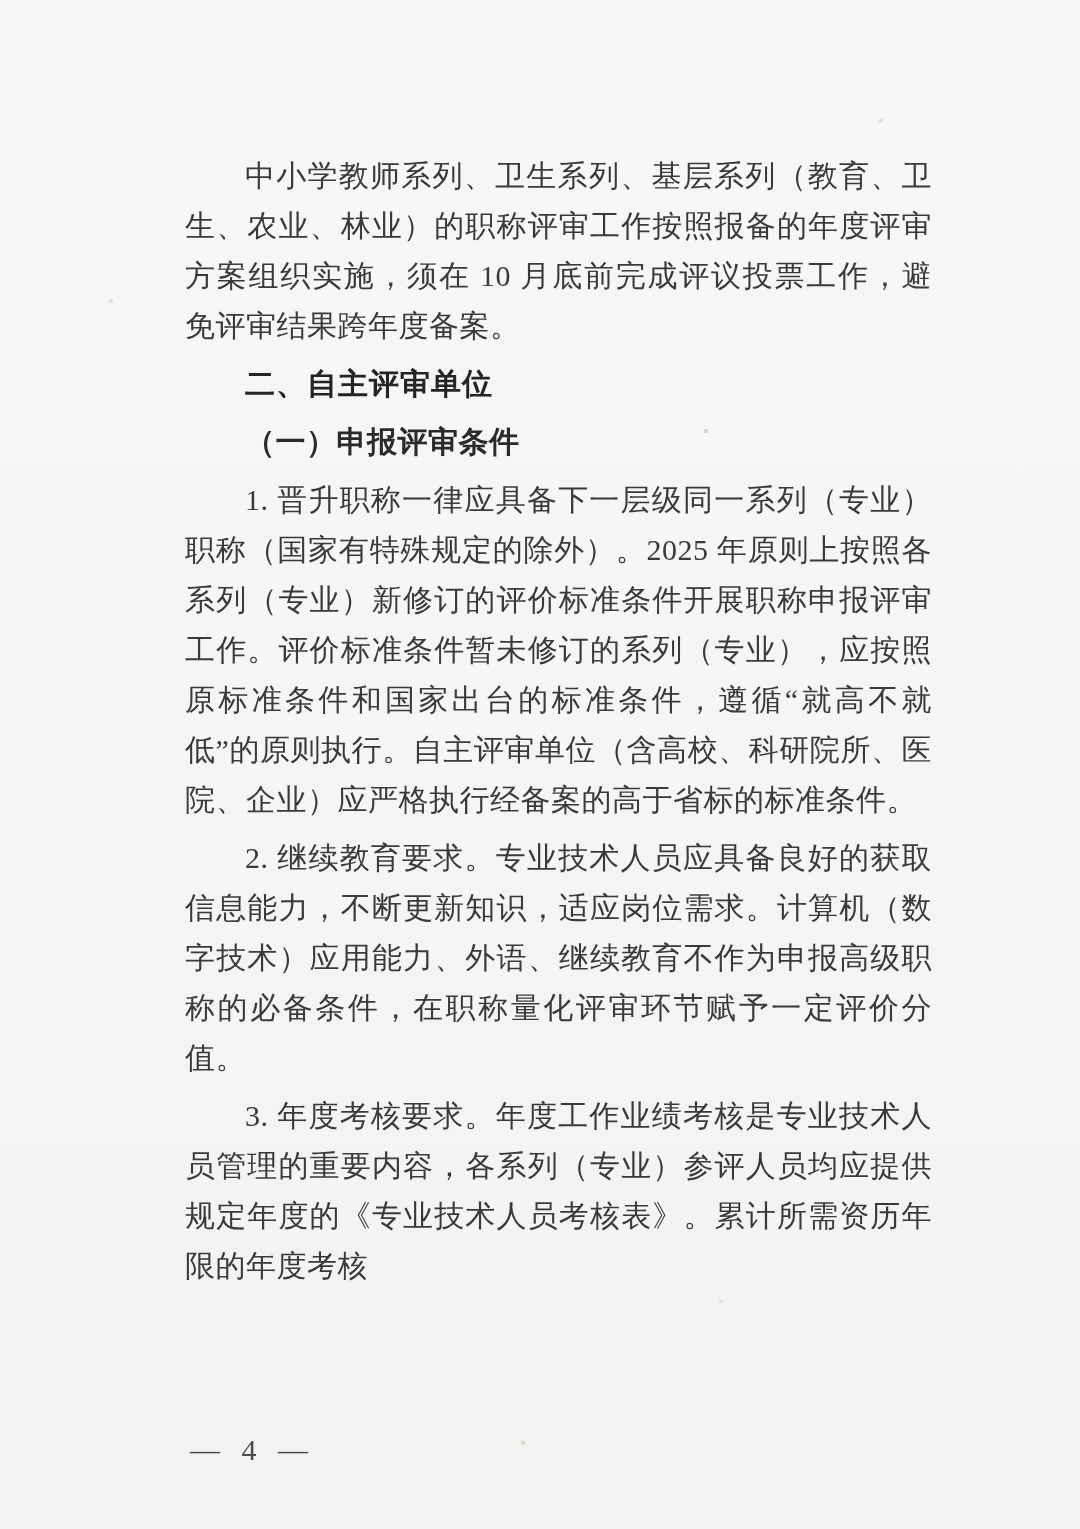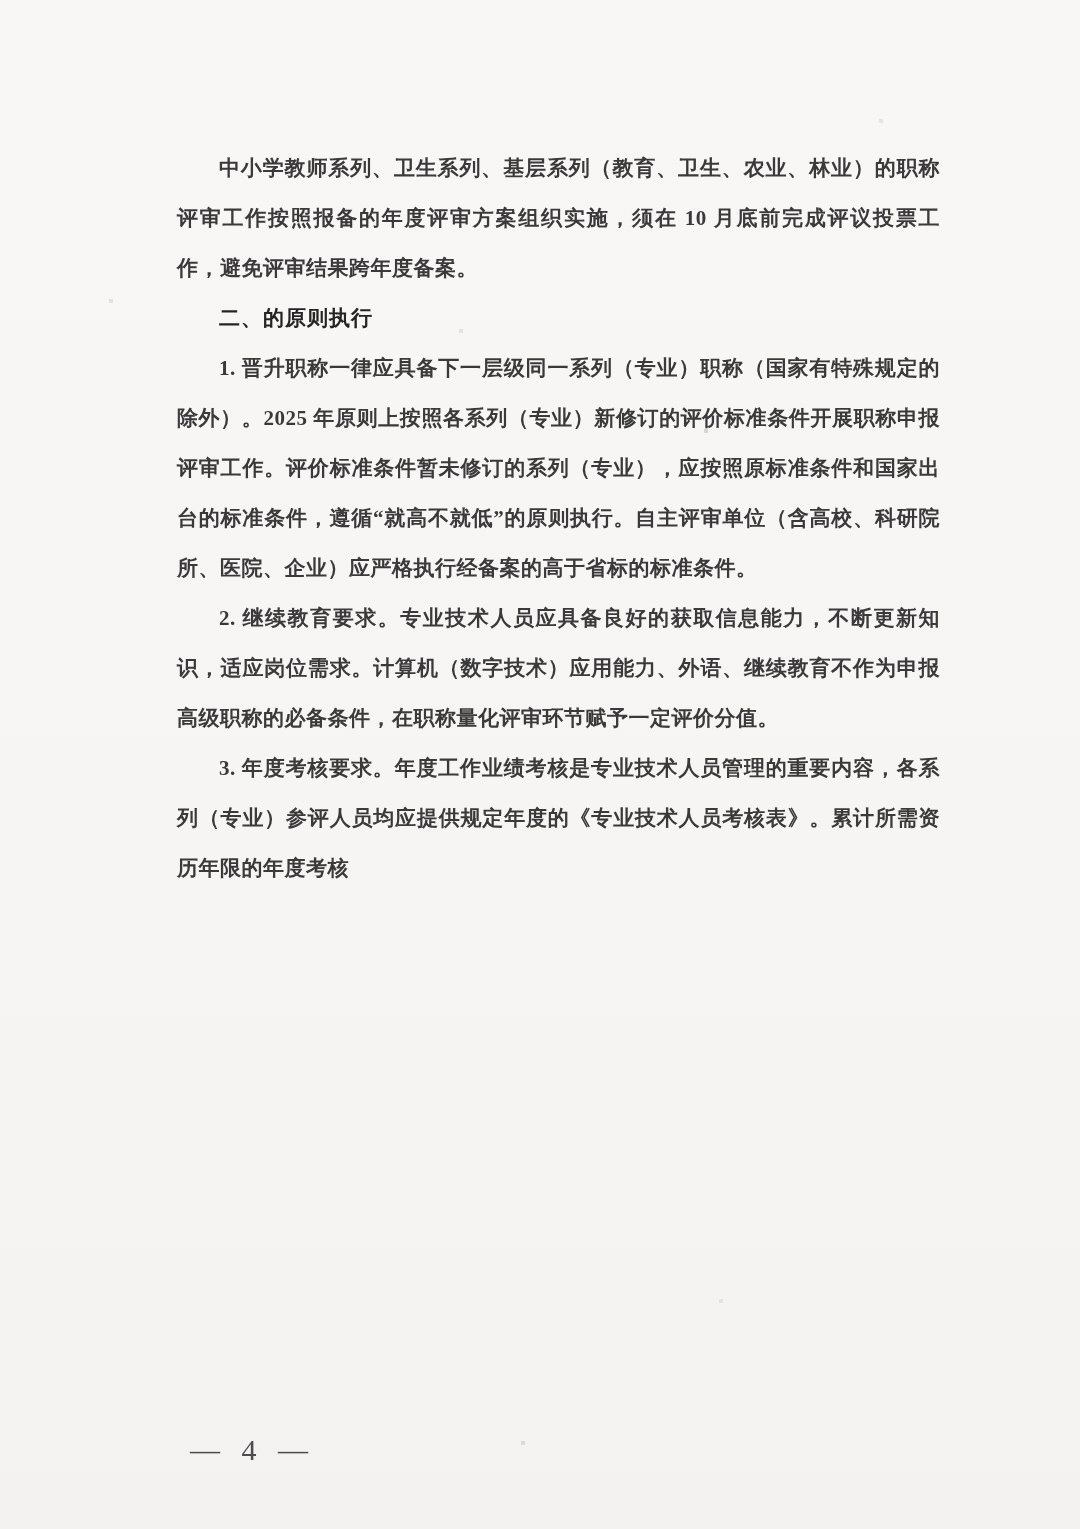--- a/index.html
+++ b/index.html
@@ -38,26 +38,25 @@
     width: 763px;
     font-size: 29px;
     line-height: 50px;
     color: #3a3a3a;
     text-align: justify;
     letter-spacing: 0.5px;
   }
   .textcol p,
   .textcol h2,
   .textcol h3 {
-    margin: 0;
+    margin: 8px;
     padding: 0;
     text-indent: 2em;
-    font-size: 21px;
+    font-size: 30px;
     line-height: 50px;
-    font-weight: bold;
   }
   .body-para { font-weight: normal; }
   .h-section {
     font-family: "Liberation Sans", "DejaVu Sans", sans-serif;
     font-weight: 700;
     color: #242424;
     letter-spacing: 1px;
   }
   .h-sub {
     font-weight: 700;
@@ -76,22 +75,23 @@
 </style>
 </head>
 <body>
 
 <div class="sheet">
   <div class="speckles"></div>
 
   <div class="textcol">
     <p class="body-para">中小学教师系列、卫生系列、基层系列（教育、卫生、农业、林业）的职称评审工作按照报备的年度评审方案组织实施，须在 10 月底前完成评议投票工作，避免评审结果跨年度备案。</p>
 
-    <h2 class="h-section">二、的原则执行</h2>
+    <h2 class="h-section">二、自主评审单位</h2>
 
+    <h3 class="h-sub">（一）申报评审条件</h3>
 
     <p class="body-para">1. 晋升职称一律应具备下一层级同一系列（专业）职称（国家有特殊规定的除外）。2025 年原则上按照各系列（专业）新修订的评价标准条件开展职称申报评审工作。评价标准条件暂未修订的系列（专业），应按照原标准条件和国家出台的标准条件，遵循“就高不就低”的原则执行。自主评审单位（含高校、科研院所、医院、企业）应严格执行经备案的高于省标的标准条件。</p>
 
 
     <p class="body-para">2. 继续教育要求。专业技术人员应具备良好的获取信息能力，不断更新知识，适应岗位需求。计算机（数字技术）应用能力、外语、继续教育不作为申报高级职称的必备条件，在职称量化评审环节赋予一定评价分值。</p>
 
     <p class="body-para">3. 年度考核要求。年度工作业绩考核是专业技术人员管理的重要内容，各系列（专业）参评人员均应提供规定年度的《专业技术人员考核表》。累计所需资历年限的年度考核</p>
   </div>
 
   <div class="page-footer">

